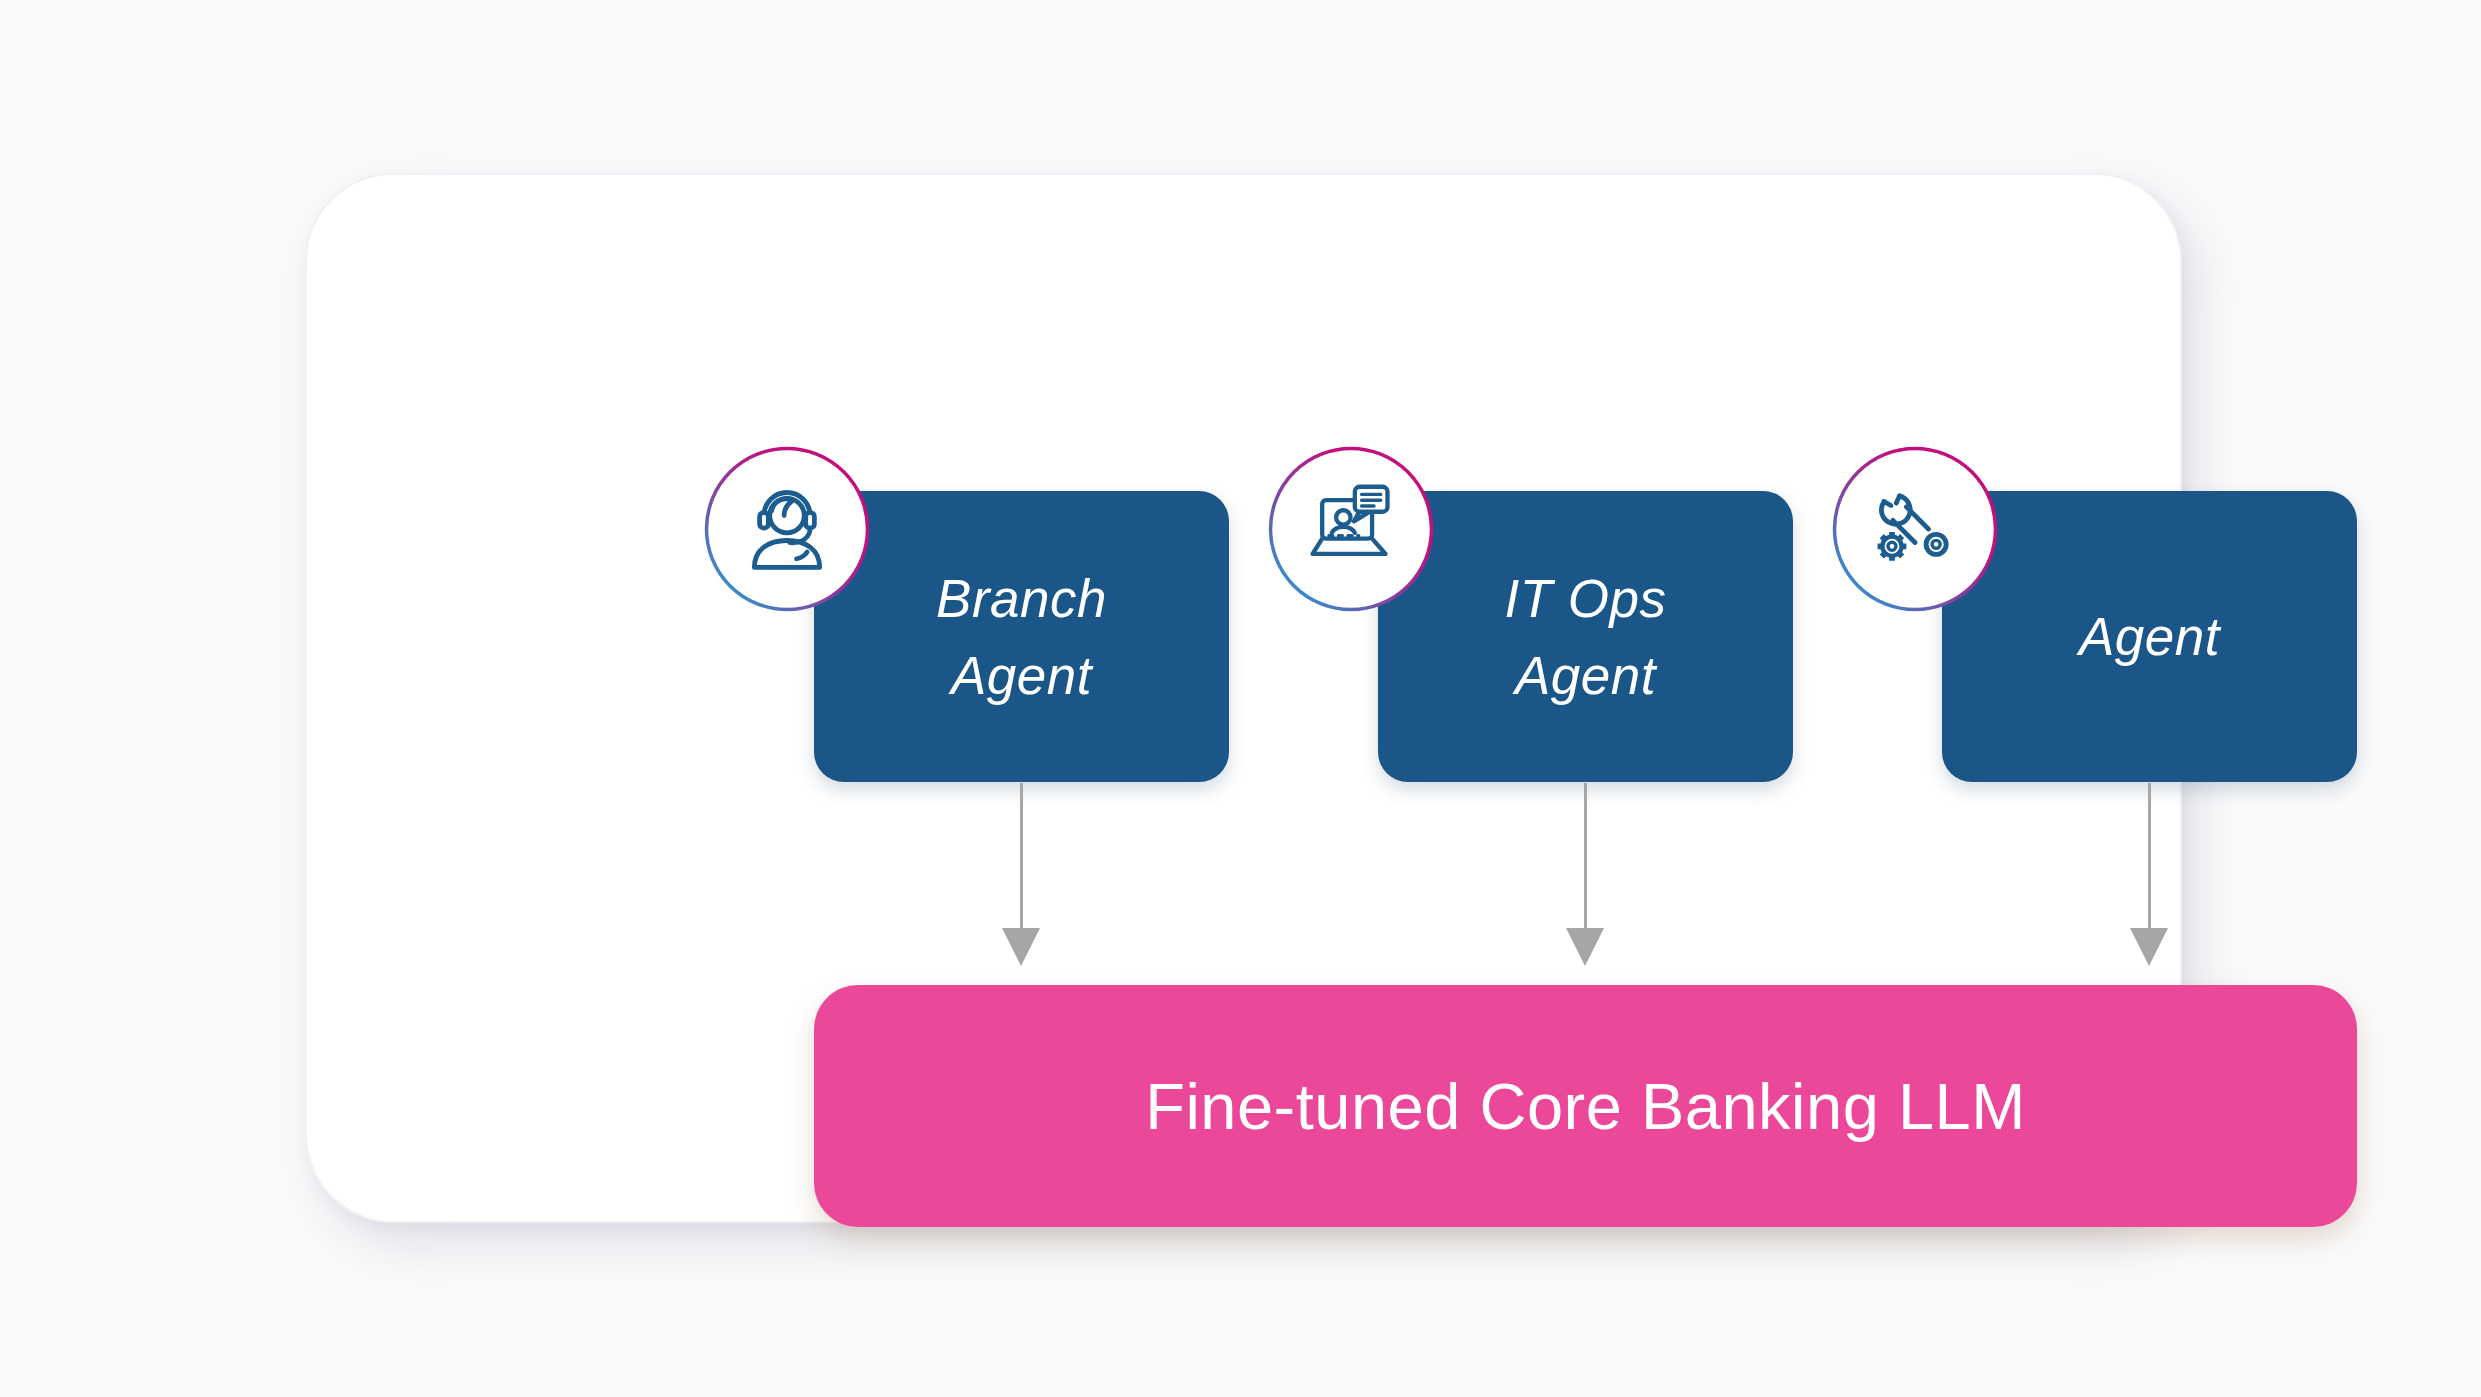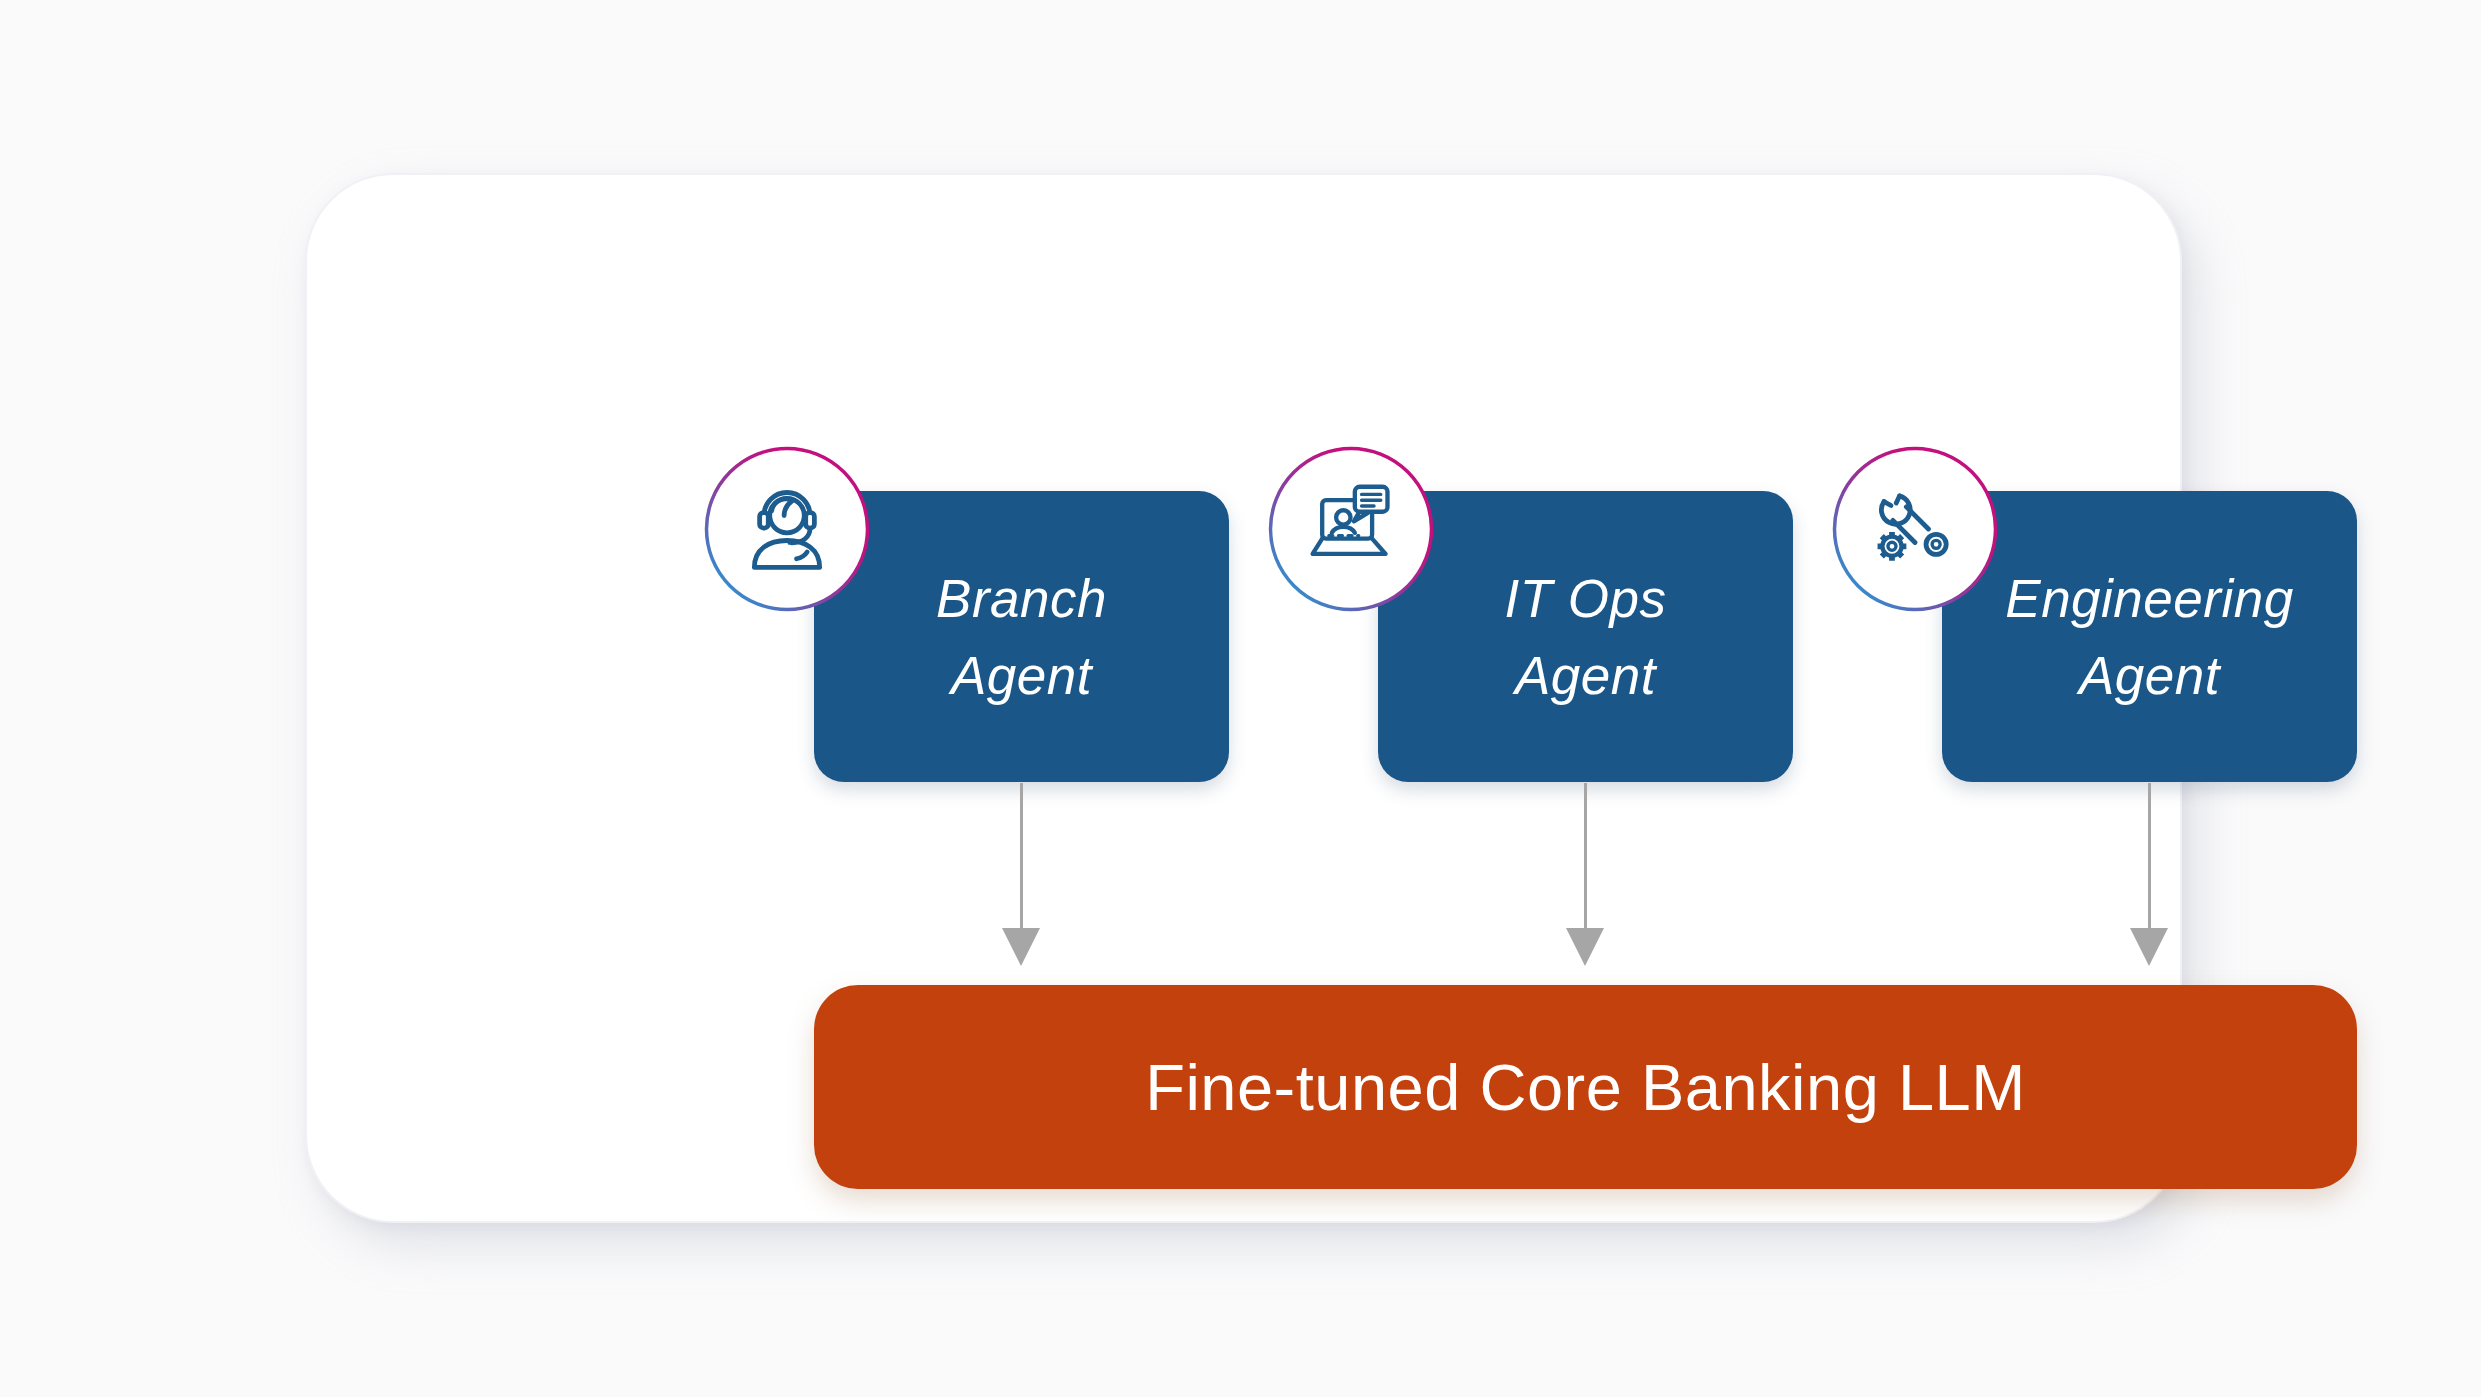--- a/index.html
+++ b/index.html
@@ -72,22 +72,22 @@
     width: 0; height: 0;
     border-left: 19.5px solid transparent;
     border-right: 19.5px solid transparent;
     border-top: 38px solid #A6A6A6;
   }
 
   
   .llm-box {
     position: absolute;
     left: 507px; top: 810px;
-    width: 1543px; height: 204px;
-    background: #c2410c;
+    width: 1543px; height: 242px;
+    background: #ec4899;
     border-radius: 44px;
     box-shadow: 0 12px 26px rgba(170,130,95,0.28);
     display: flex; align-items: center; justify-content: center;
   }
   .llm-label {
     color: #ffffff;
     font-size: 65px;
     font-weight: 400;
     letter-spacing: 0.5px;
     white-space: nowrap;
@@ -108,21 +108,20 @@
 
     <div class="agent-box pos-2">
       <div class="agent-label">
         <span>IT Ops</span>
         <span>Agent</span>
       </div>
     </div>
 
     <div class="agent-box pos-3">
       <div class="agent-label">
-        <span>Engineering</span>
         <span>Agent</span>
       </div>
     </div>
 
     <div class="badge pos-1">
       <svg class="ring" width="168" height="168" viewBox="0 0 168 168">
         <defs>
           <linearGradient id="rg1" x1="100%" y1="0%" x2="0%" y2="100%">
             <stop offset="0" stop-color="#C2107E"></stop>
             <stop offset="0.32" stop-color="#C2107E"></stop>

